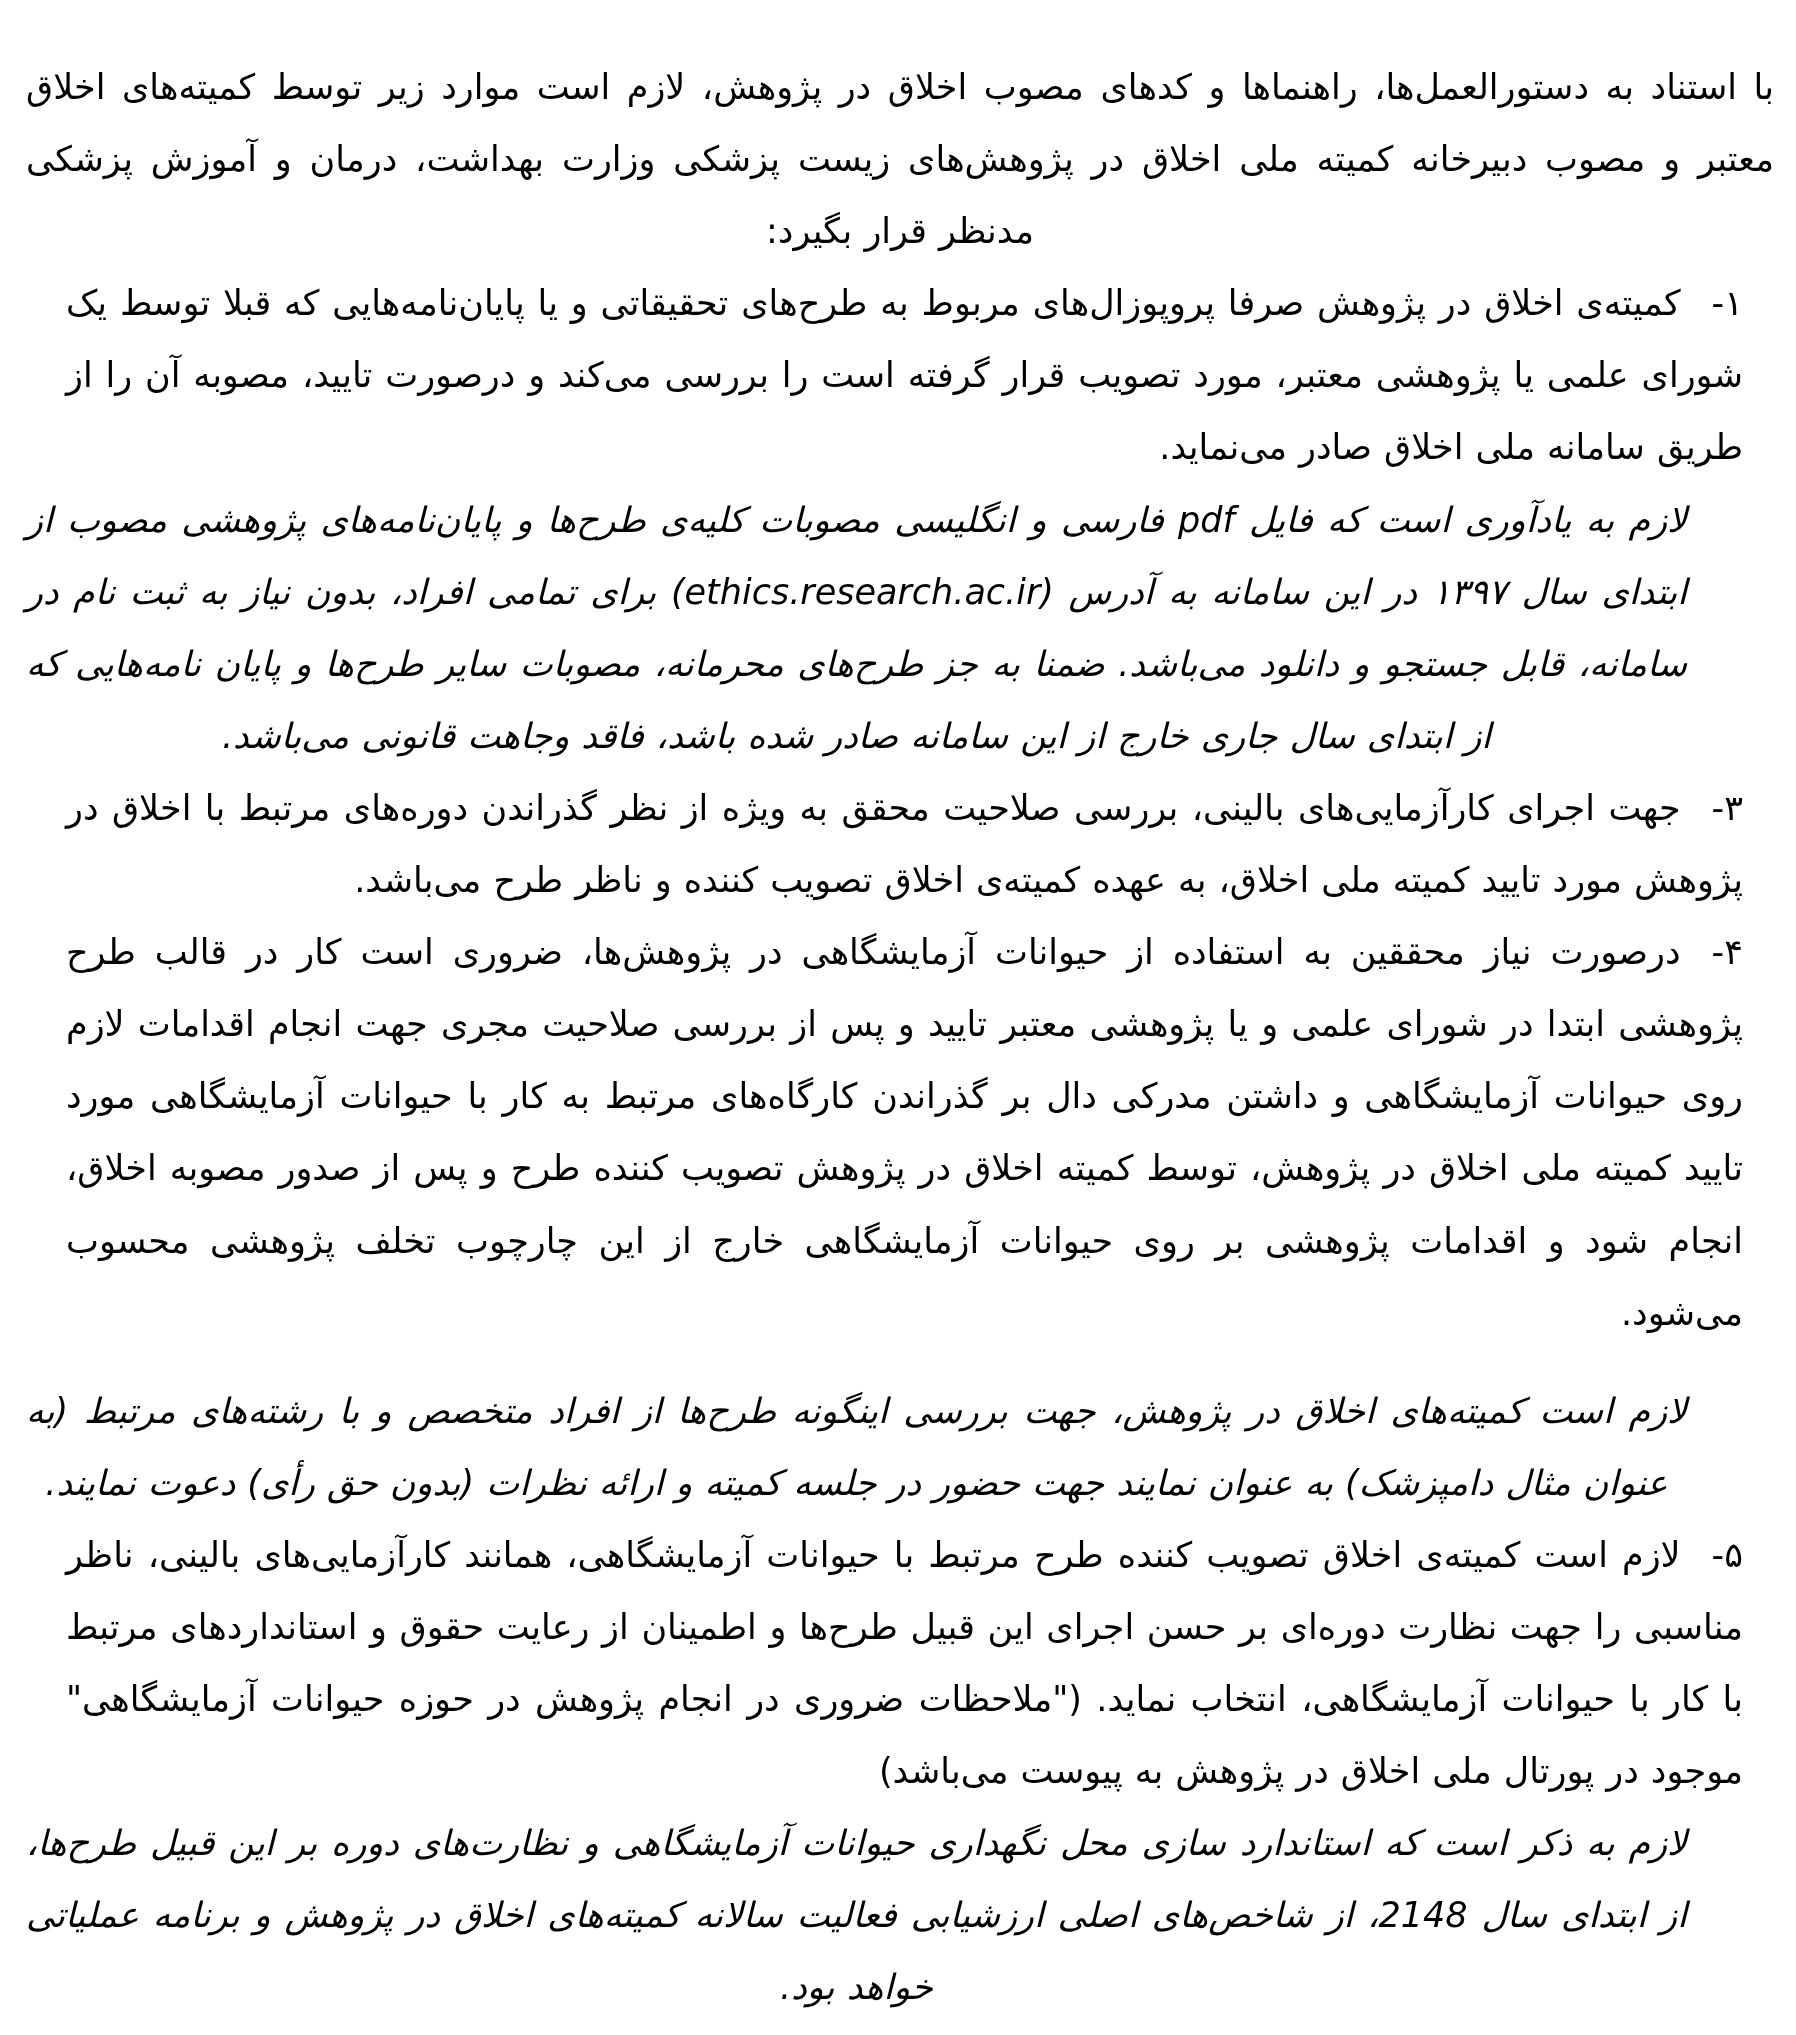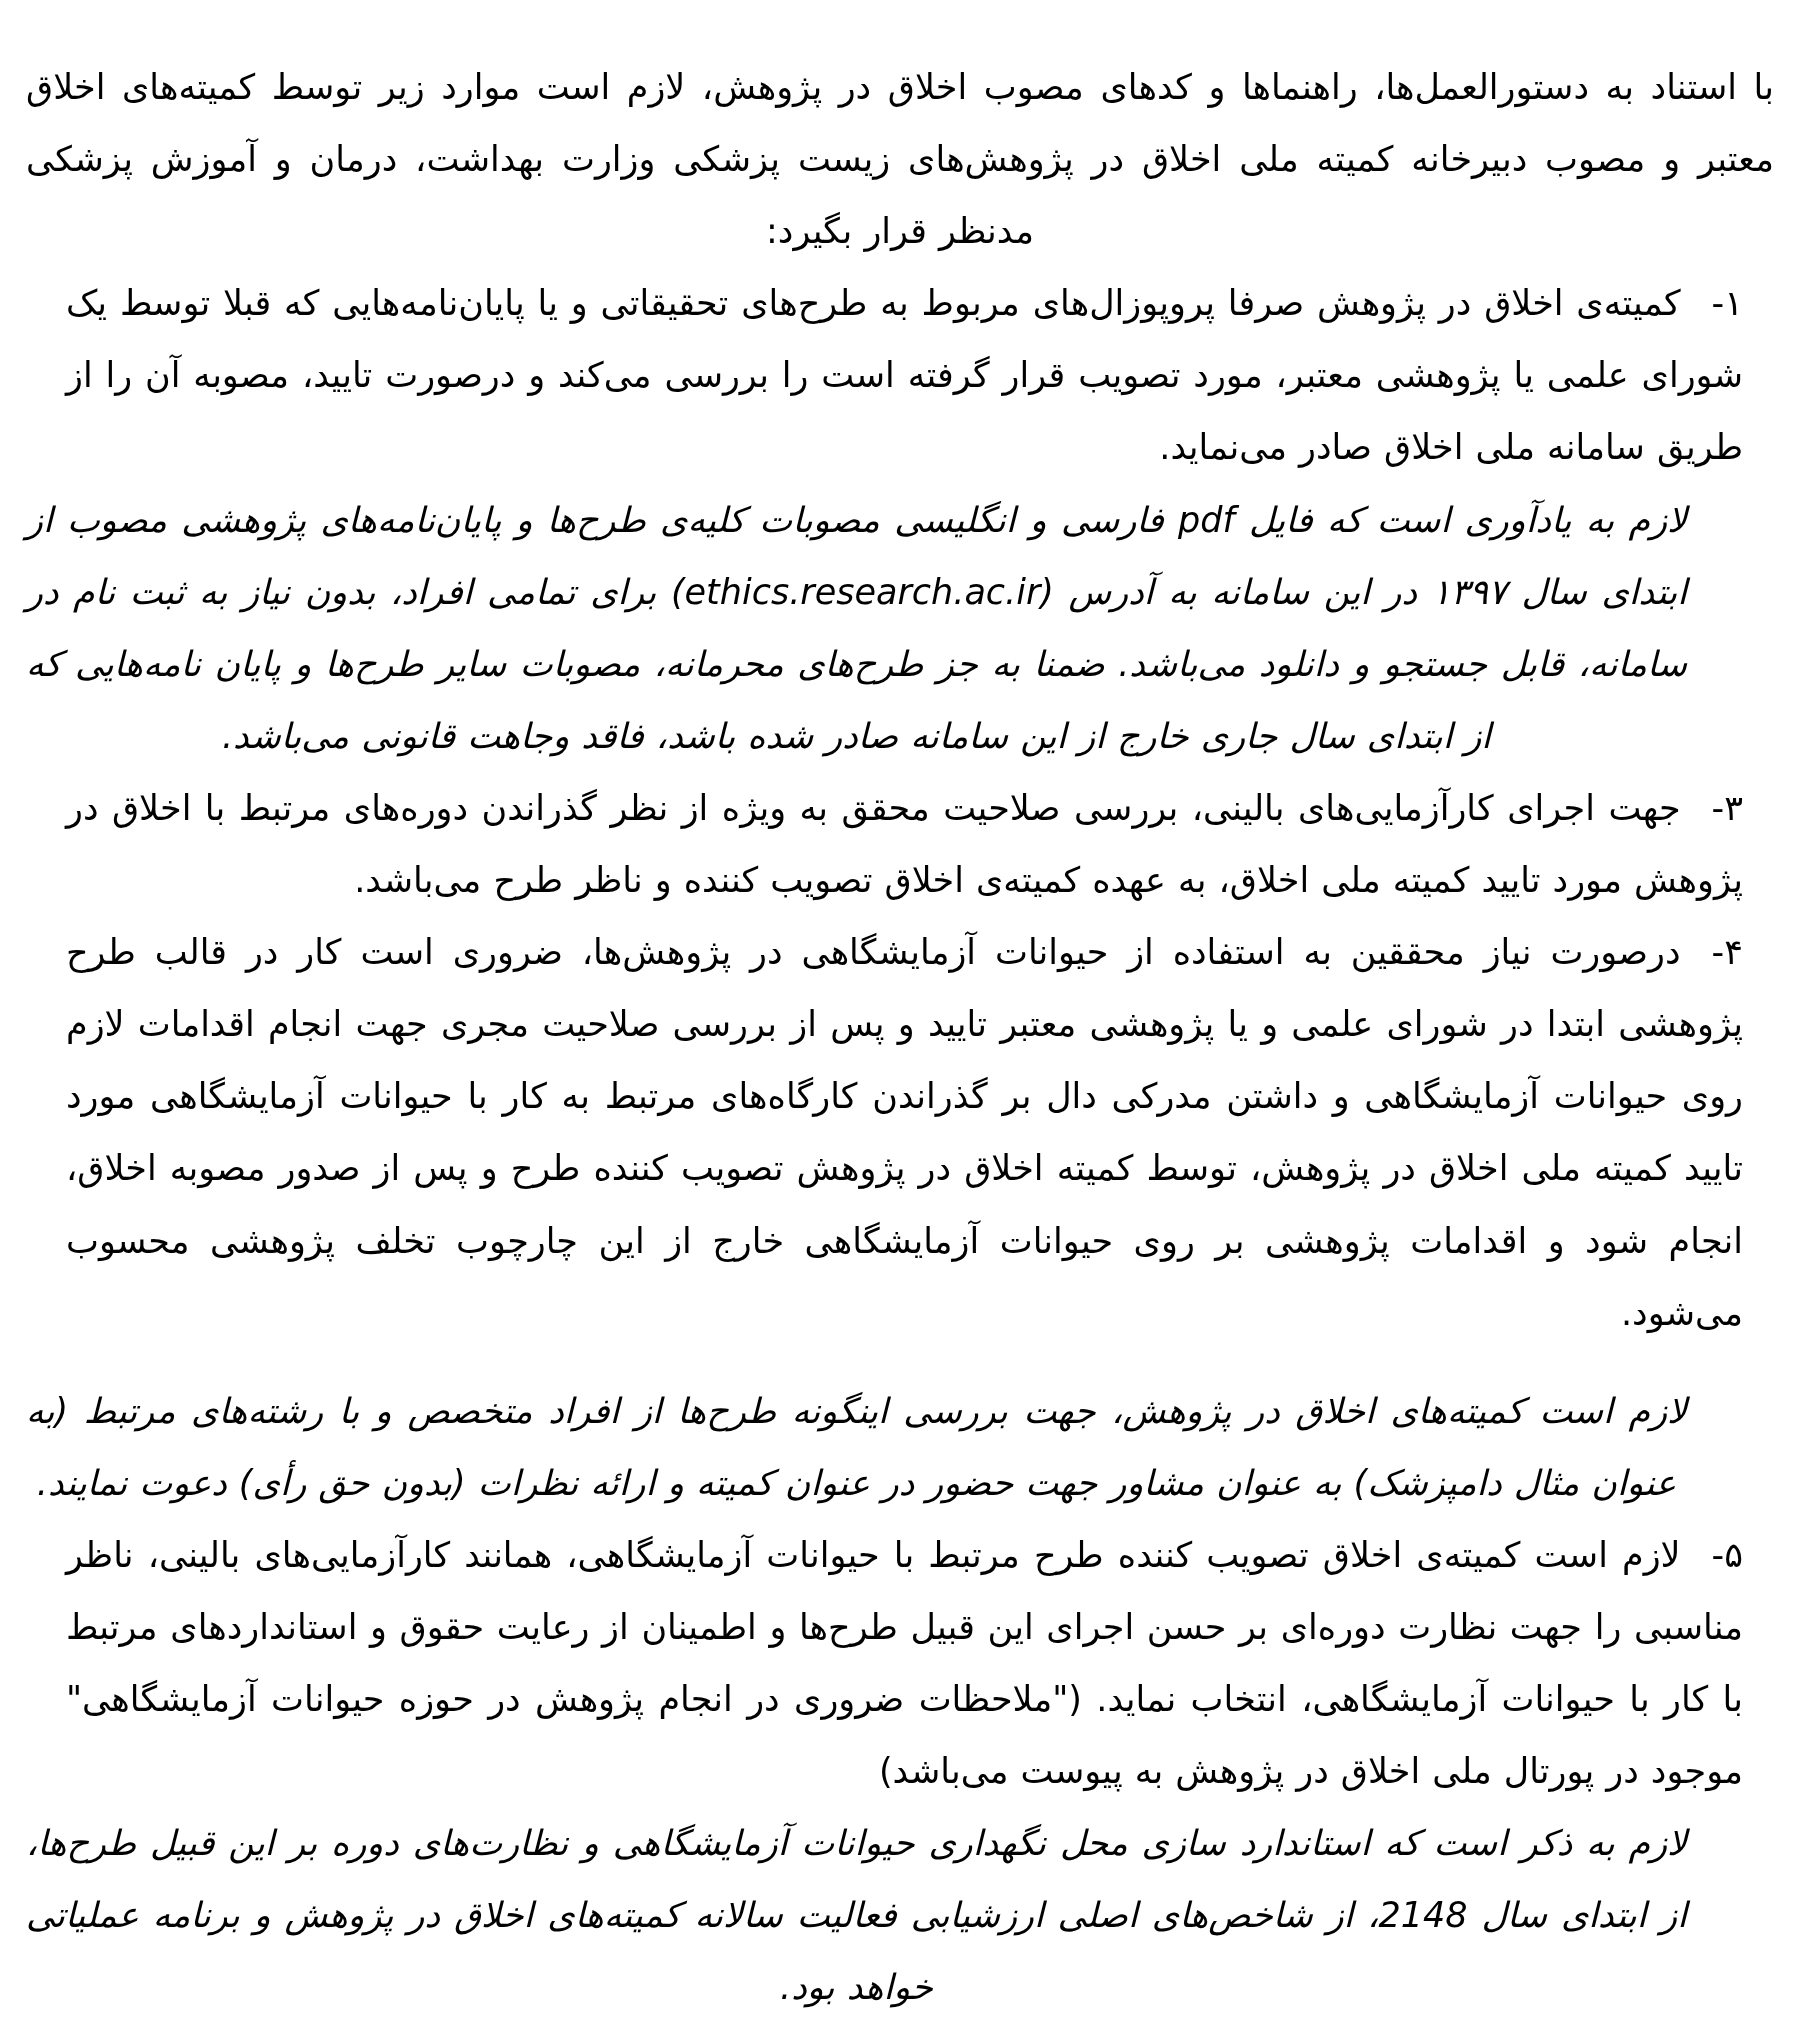--- a/index.html
+++ b/index.html
@@ -67,21 +67,21 @@
 
 
   <p class="para item">
     <span class="num">۳-</span><span>جهت اجرای کارآزمایی‌های بالینی، بررسی صلاحیت محقق به ویژه از نظر گذراندن دوره‌های مرتبط با اخلاق در پژوهش مورد تایید کمیته ملی اخلاق، به عهده کمیته‌ی اخلاق تصویب کننده و ناظر طرح می‌باشد.</span>
   </p>
 
   <p class="para item">
     <span class="num">۴-</span><span>درصورت نیاز محققین به استفاده از حیوانات آزمایشگاهی در پژوهش‌ها، ضروری است کار در قالب طرح پژوهشی ابتدا در شورای علمی و یا پژوهشی معتبر تایید و پس از بررسی صلاحیت مجری جهت انجام اقدامات لازم روی حیوانات آزمایشگاهی و داشتن مدرکی دال بر گذراندن کارگاه‌های مرتبط به کار با حیوانات آزمایشگاهی مورد تایید کمیته ملی اخلاق در پژوهش، توسط کمیته اخلاق در پژوهش تصویب کننده طرح و پس از صدور مصوبه اخلاق، انجام شود و اقدامات پژوهشی بر روی حیوانات آزمایشگاهی خارج از این چارچوب تخلف پژوهشی محسوب می‌شود.</span>
   </p>
 
-  <p class="para note spaced">لازم است کمیته‌های اخلاق در پژوهش، جهت بررسی اینگونه طرح‌ها از افراد متخصص و با رشته‌های مرتبط (به عنوان مثال دامپزشک) به عنوان مشاور جهت حضور در عنوان کمیته و ارائه نظرات (بدون حق رأی) دعوت نمایند.</p>
+  <p class="para note spaced">لازم است کمیته‌های اخلاق در پژوهش، جهت بررسی اینگونه طرح‌ها از افراد متخصص و با رشته‌های مرتبط (به عنوان مثال دامپزشک) به عنوان نمایند جهت حضور در جلسه کمیته و ارائه نظرات (بدون حق رأی) دعوت نمایند.</p>
 
   <p class="para item">
     <span class="num">۵-</span><span>لازم است کمیته‌ی اخلاق تصویب کننده طرح مرتبط با حیوانات آزمایشگاهی، همانند کارآزمایی‌های بالینی، ناظر مناسبی را جهت نظارت دوره‌ای بر حسن اجرای این قبیل طرح‌ها و اطمینان از رعایت حقوق و استانداردهای مرتبط با کار با حیوانات آزمایشگاهی، انتخاب نماید. ("ملاحظات ضروری در انجام پژوهش در حوزه حیوانات آزمایشگاهی" موجود در پورتال ملی اخلاق در پژوهش به پیوست می‌باشد)</span>
   </p>
 
   <p class="para note">لازم به ذکر است که استاندارد سازی محل نگهداری حیوانات آزمایشگاهی و نظارت‌های دوره بر این قبیل طرح‌ها، از ابتدای سال 2148، از شاخص‌های اصلی ارزشیابی فعالیت سالانه کمیته‌های اخلاق در پژوهش و برنامه عملیاتی خواهد بود.</p>
 
 </div>
 
 

